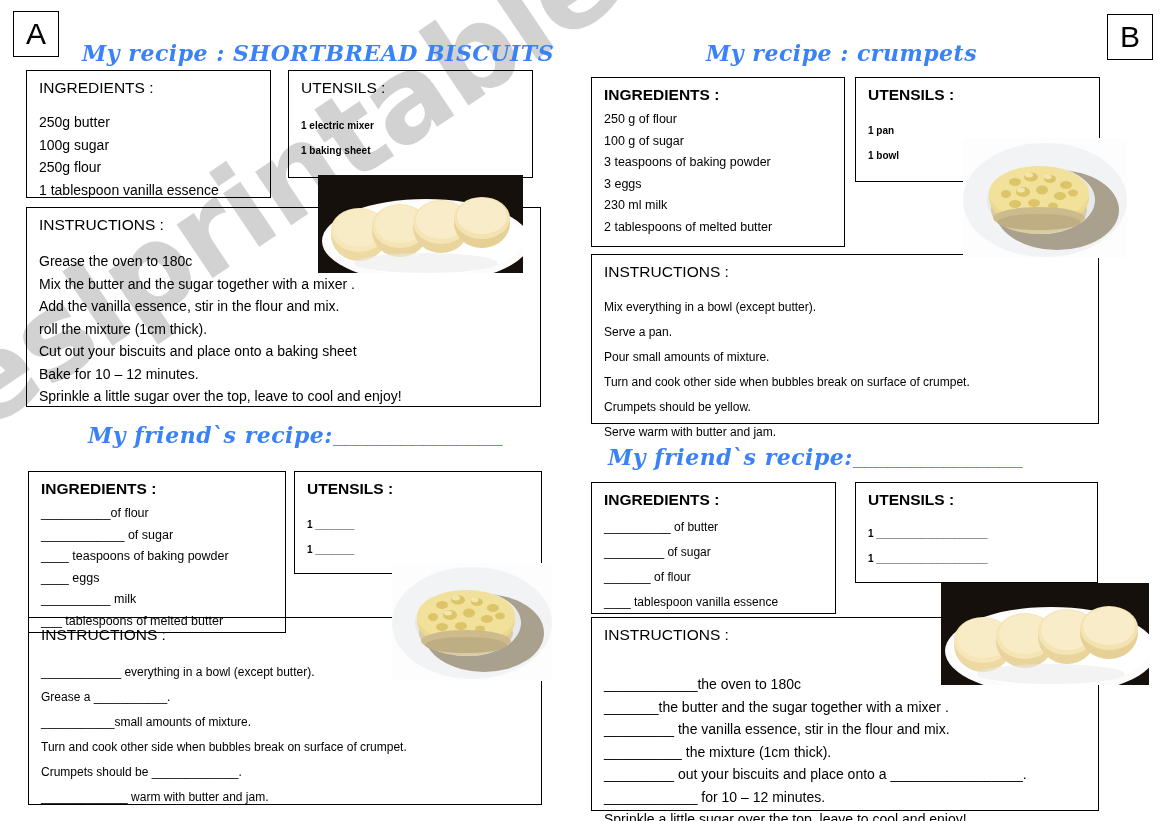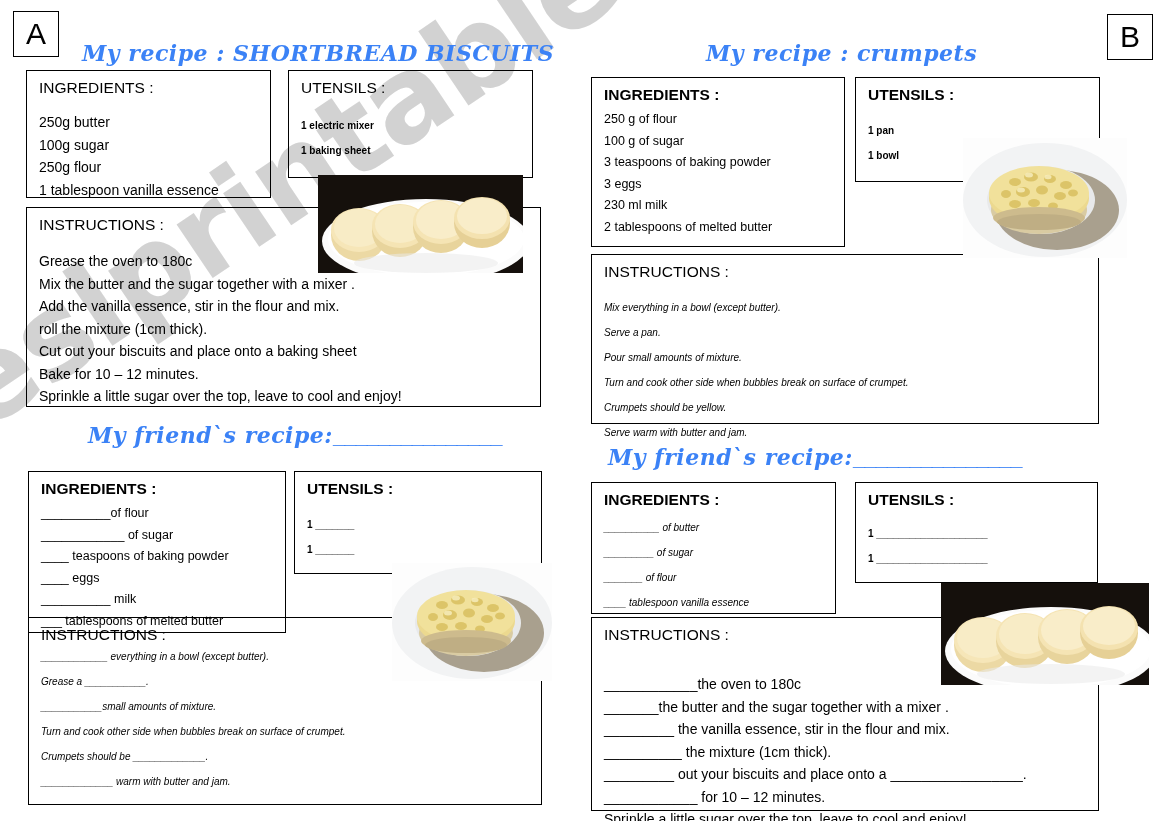--- a/index.html
+++ b/index.html
@@ -97,21 +97,21 @@
     padding: 0;
     list-style: none;
   }
   .lines li {
     font-family: "Liberation Sans", sans-serif;
     color: #000;
     white-space: nowrap;
   }
   .sz-md li  { font-size: 12.5px; line-height: 21.5px; }
   .sz-lg li  { font-size: 14px;  line-height: 22.5px; }
-  .sz-xl li  { font-size: 10px;  line-height: 25px; font-style: italic; }
+  .sz-xl li  { font-size: 12px;  line-height: 25px; }
   .bold-list li { font-weight: bold; font-size: 10px; line-height: 25px; }
 
   .pad { padding: 8px 12px 6px 12px; }
 
   
   .photo {
     position: absolute;
     overflow: hidden;
     z-index: 25;
   }
@@ -269,21 +269,21 @@
   <div class="box pad" style="left:294px; top:471px; width:248px; height:103px;">
     <span class="box-label bold">UTENSILS :</span>
     <ul class="lines bold-list" style="margin-top:14px;">
       <li>1 _______</li>
       <li>1 _______</li>
     </ul>
   </div>
 
   <div class="box pad" style="left:28px; top:617px; width:514px; height:188px;">
     <span class="box-label">INSTRUCTIONS :</span>
-    <ul class="lines sz-xl" style="">
+    <ul class="lines sz-xl" style="margin-top:16px;">
       <li>____________ everything in a bowl (except butter).</li>
       <li>Grease a ___________.</li>
       <li>___________small amounts of mixture.</li>
       <li>Turn and cook other side when bubbles break on surface of crumpet.</li>
       <li>Crumpets should be _____________.</li>
       <li>_____________ warm with butter and jam.</li>
     </ul>
   </div>
 
   <div class="photo" style="left:392px; top:563px; width:160px; height:118px;">

